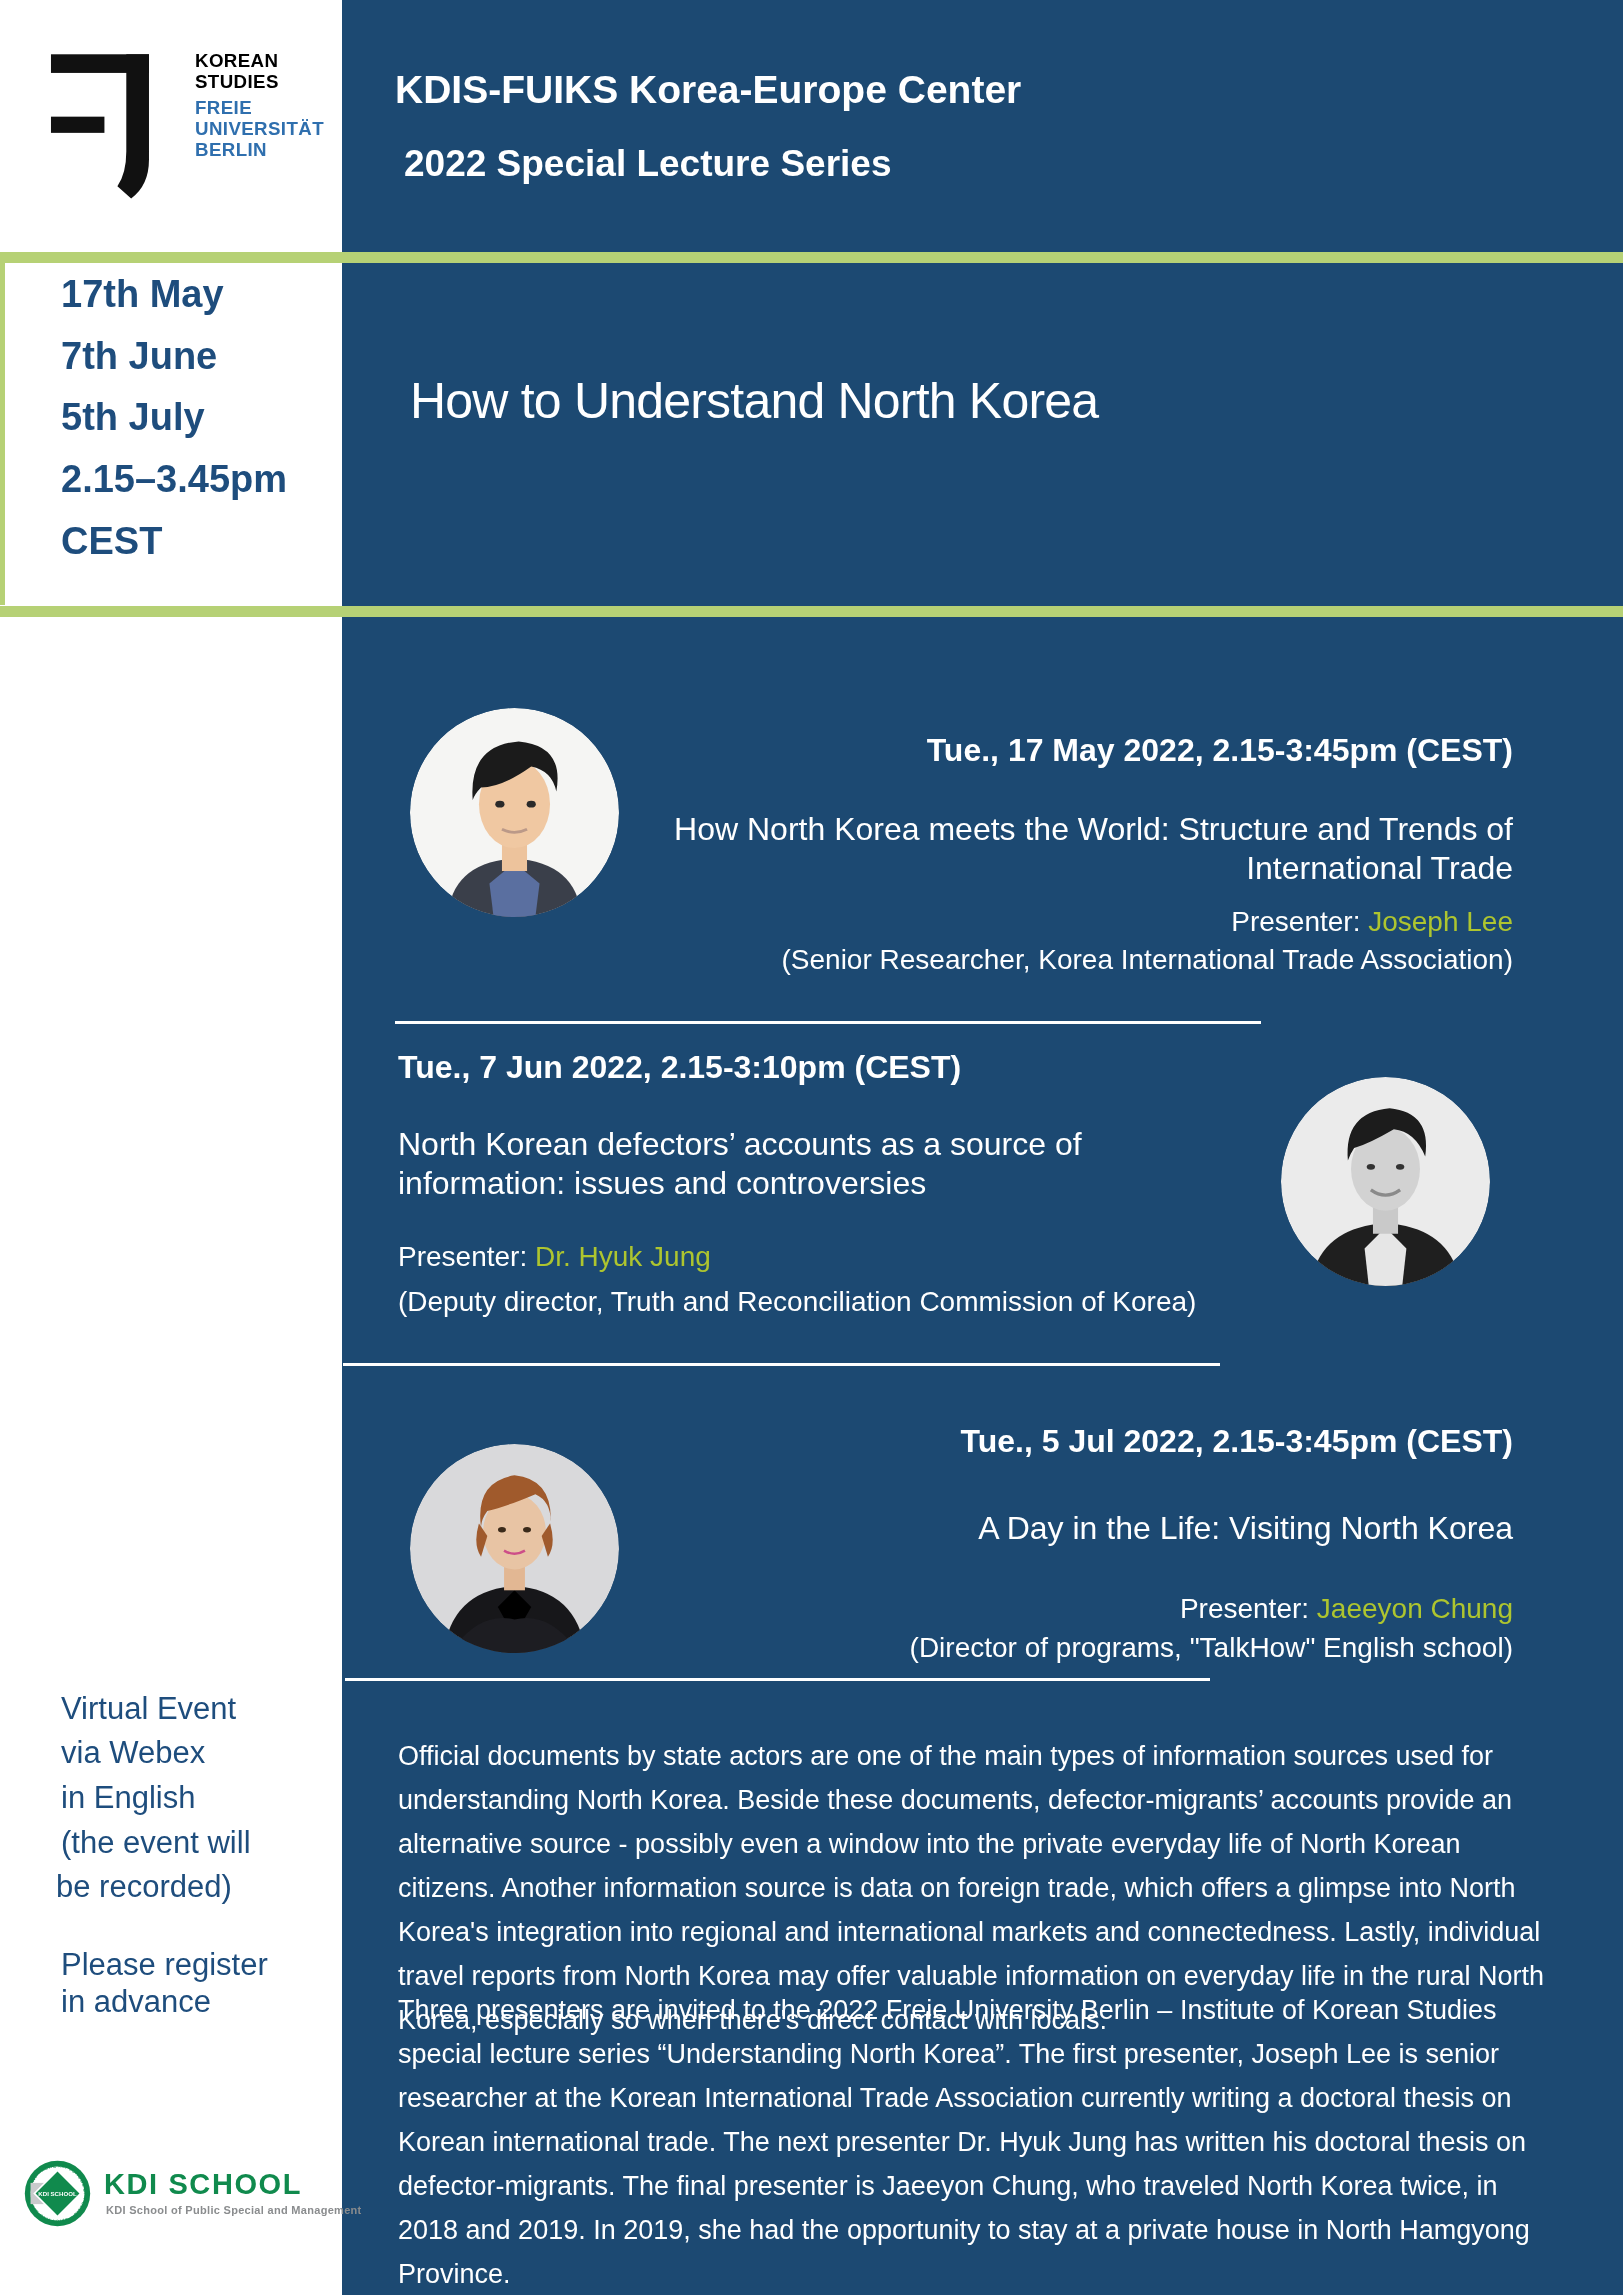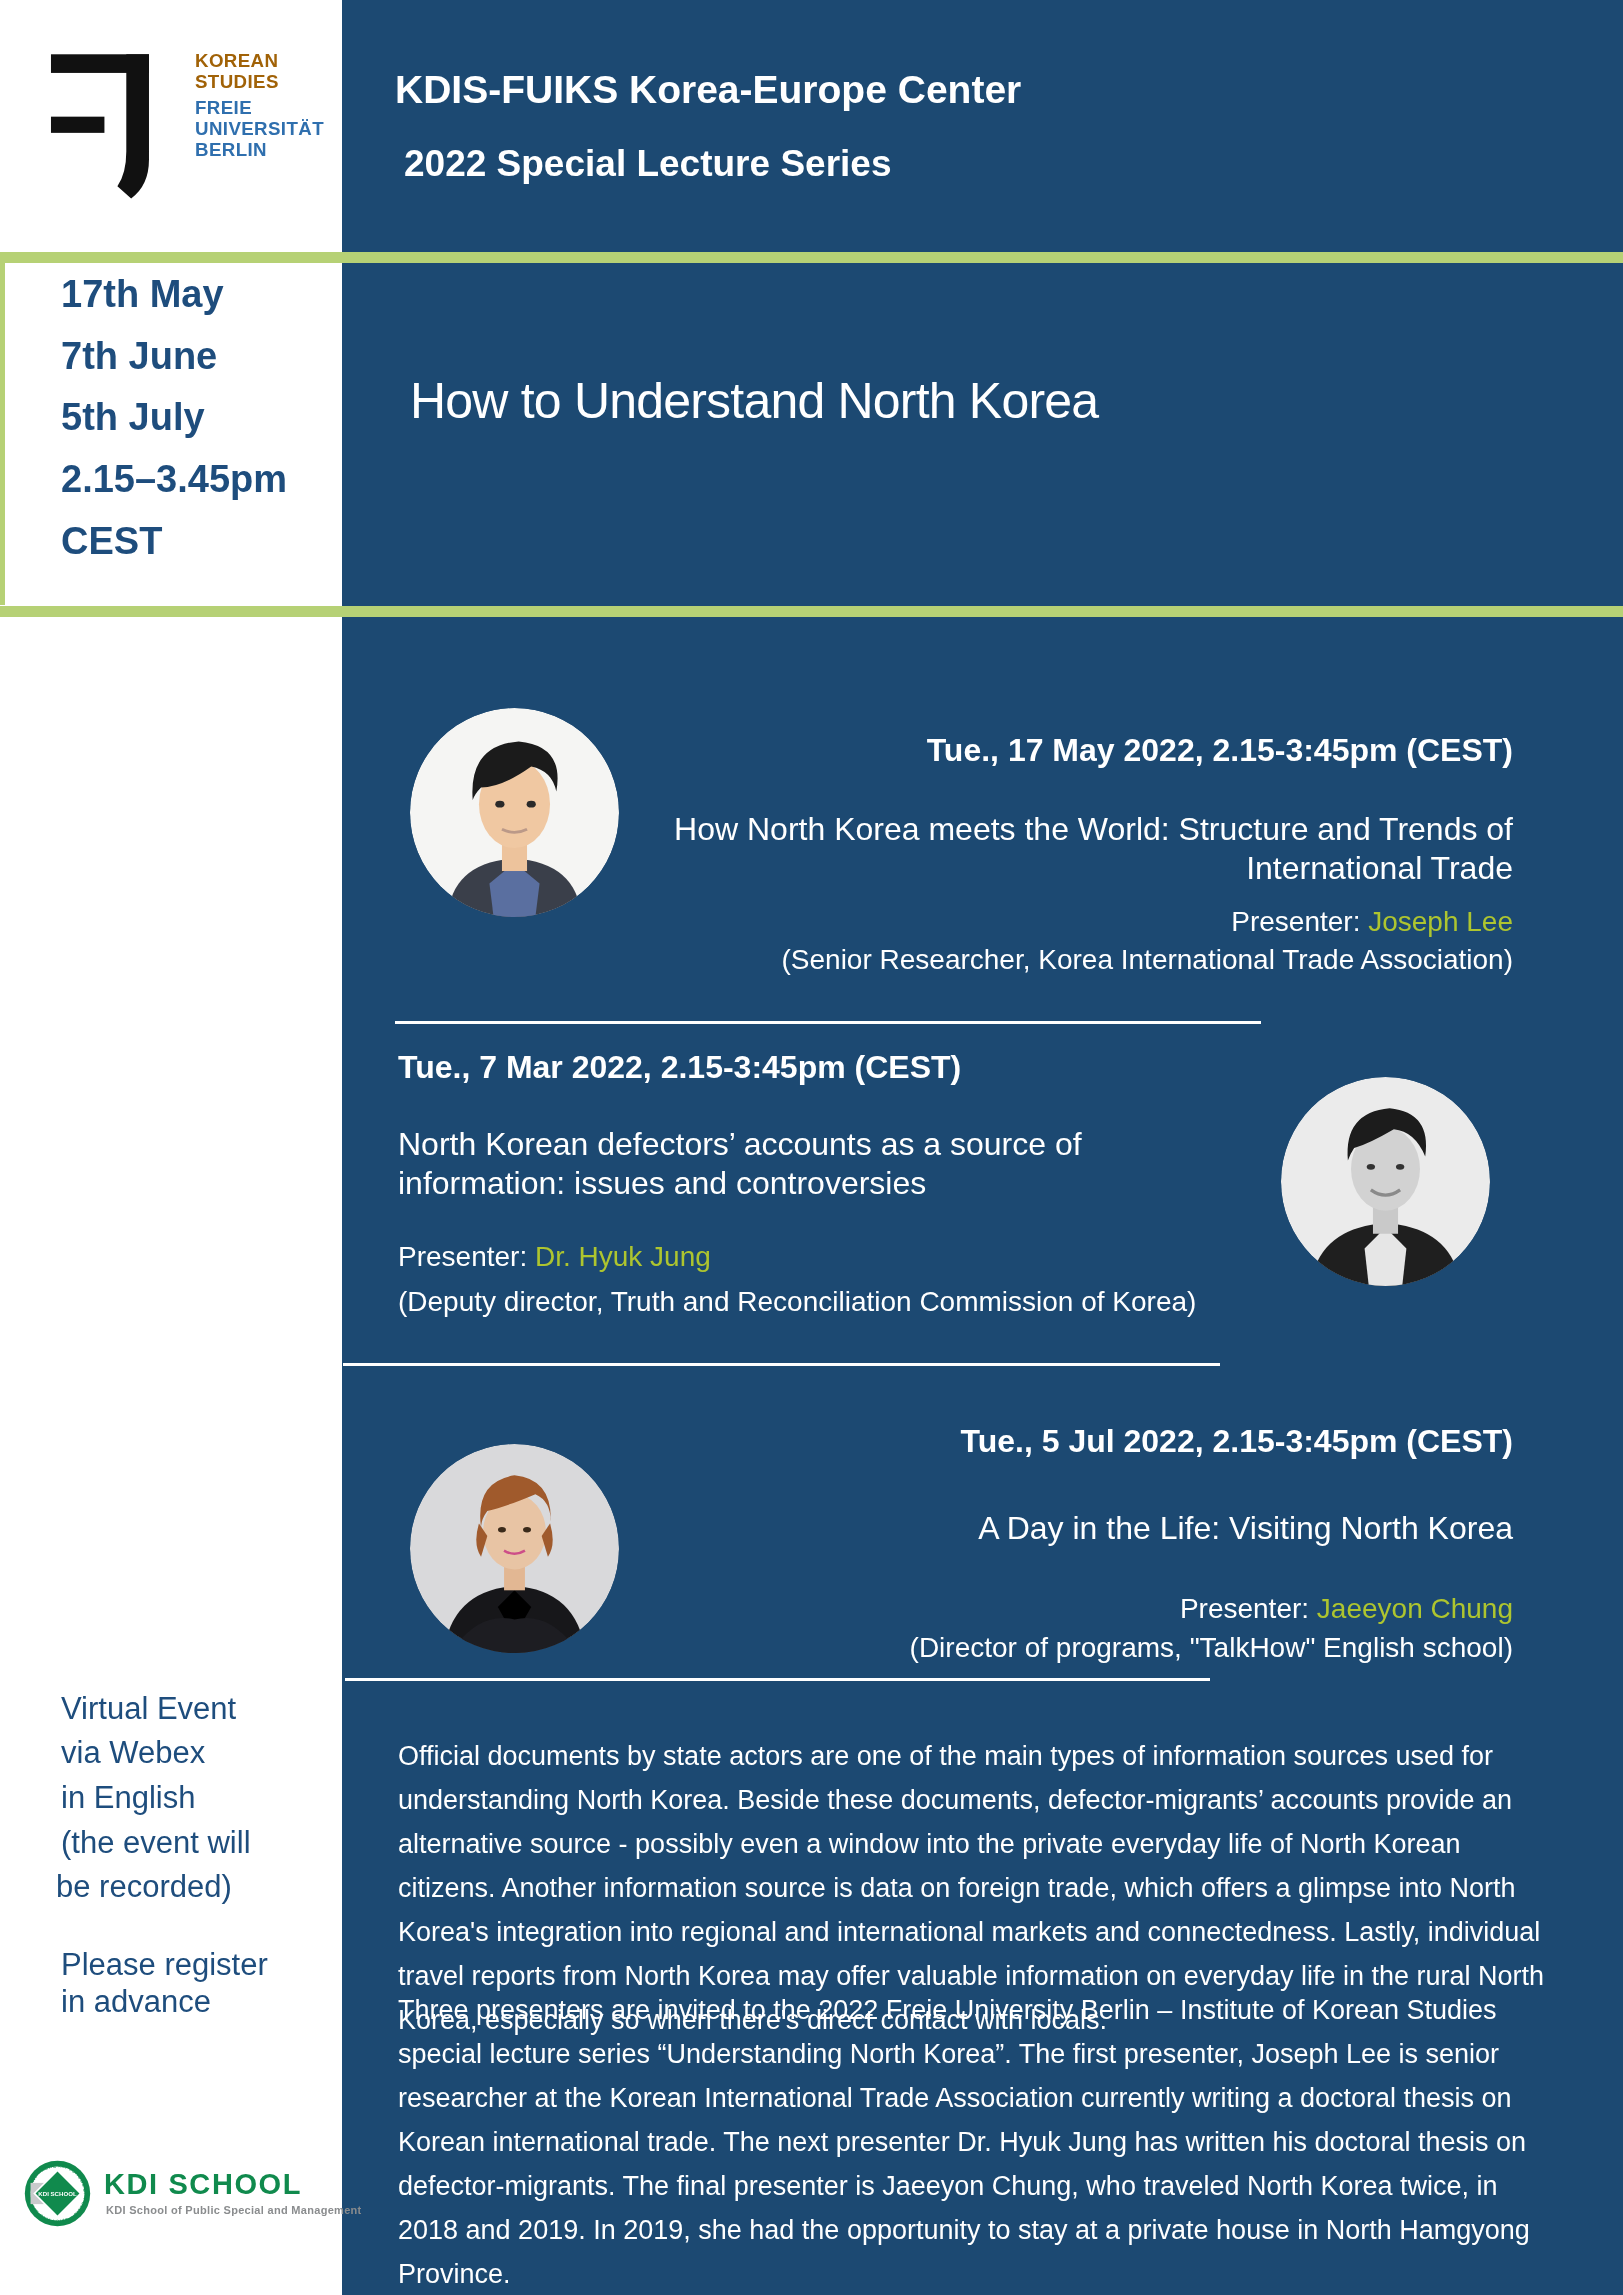--- a/index.html
+++ b/index.html
@@ -5,21 +5,21 @@
   html,body{margin:0;padding:0;background:#e9e9e9;}
   #poster{
     position:relative;width:1624px;height:2295px;background:#ffffff;
     font-family:"Liberation Sans",sans-serif;overflow:hidden;
   }
   .abs{position:absolute;}
   .main-col{left:342px;top:0;width:1282px;height:2295px;background:#1c4972;}
   .stripe{left:0;width:1624px;height:10.6px;background:#b6d175;}
   .datebox-border{left:0;top:261px;width:4.9px;height:344px;background:#b6d175;}
   .fu-line{font-weight:bold;font-size:18.7px;line-height:21px;letter-spacing:0.4px;}
-  .fu-red{color:#a16207;}
+  .fu-red{color:#000000;}
   .fu-blue{color:#2f6fae;}
   .hdr{color:#ffffff;font-weight:bold;font-size:39px;white-space:nowrap;}
   .datebox-line{color:#1e4d7d;font-weight:bold;font-size:38px;white-space:nowrap;}
   .main-title{color:#ffffff;font-weight:normal;font-size:50px;white-space:nowrap;letter-spacing:-0.8px;}
   .lec-date{color:#ffffff;font-weight:bold;font-size:32px;white-space:nowrap;}
   .lec-title{color:#ffffff;font-size:32px;line-height:39px;white-space:nowrap;font-weight:normal;}
   .lec-meta{color:#ffffff;font-size:28px;white-space:nowrap;font-weight:normal;}
   .presenter-name{color:#aec52f;}
   .r{text-align:right;}
   .sep{height:3.2px;background:#ffffff;}
@@ -82,21 +82,21 @@
   <div class="abs lec-date r" style="right:111px;top:732px;">Tue., 17 May 2022, 2.15-3:45pm (CEST)</div>
   <div class="abs lec-title r" style="right:111px;top:810px;">How North Korea meets the World: Structure and Trends of</div>
   <div class="abs lec-title r" style="right:111px;top:849px;">International Trade</div>
   <div class="abs lec-meta r" style="right:111px;top:906px;">
     <span>Presenter:</span>
     <span class="presenter-name">Joseph Lee</span>
   </div>
   <div class="abs lec-meta r" style="right:111px;top:944px;">(Senior Researcher, Korea International Trade Association)</div>
 
   <div class="abs sep" style="left:395px;top:1021px;width:866px;"></div>
-  <div class="abs lec-date" style="left:398px;top:1049px;">Tue., 7 Mar 2022, 2.15-3:45pm (CEST)</div>
+  <div class="abs lec-date" style="left:398px;top:1049px;">Tue., 7 Jun 2022, 2.15-3:10pm (CEST)</div>
   <div class="abs lec-title" style="left:398px;top:1164px;">information: issues and controversies</div>
   <div class="abs lec-title" style="left:398px;top:1125px;">North Korean defectors’ accounts as a source of</div>
   <div class="abs lec-meta" style="left:398px;top:1241px;">
     <span>Presenter:</span>
     <span class="presenter-name">Dr. Hyuk Jung</span>
   </div>
   <div class="abs lec-meta" style="left:398px;top:1286px;">(Deputy director, Truth and Reconciliation Commission of Korea)</div>
   <div class="abs photo" style="left:1281px;top:1077px;width:209px;height:209px;">
     <svg width="209" height="209" viewBox="0 0 100 100">
       <circle cx="50" cy="50" r="50" fill="#ebebeb"></circle>

